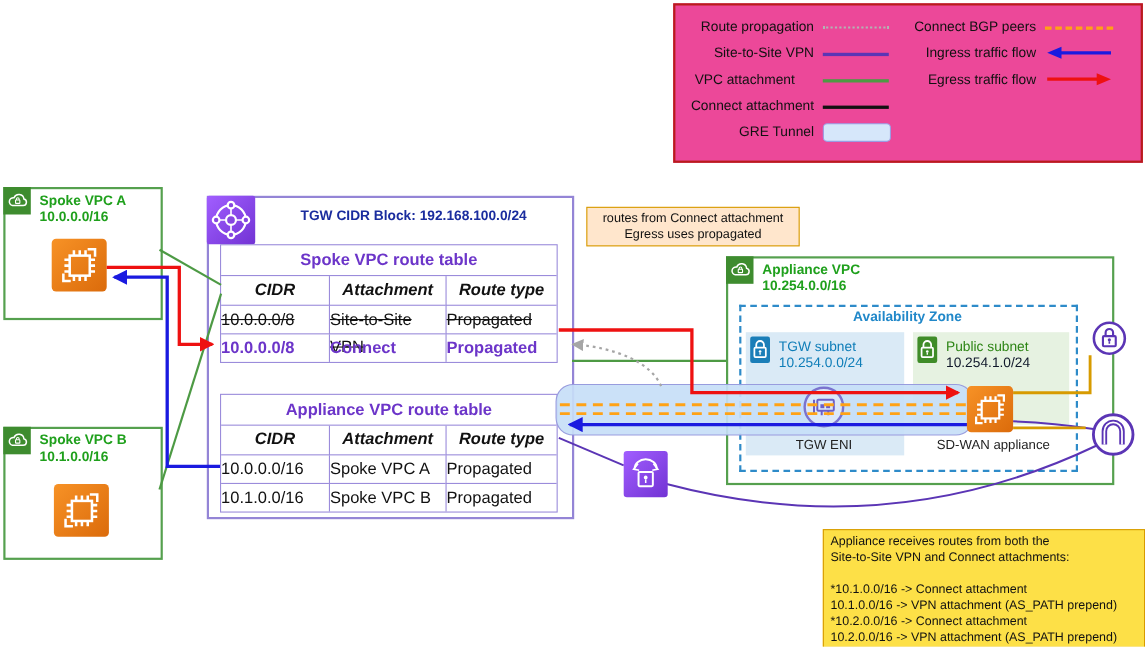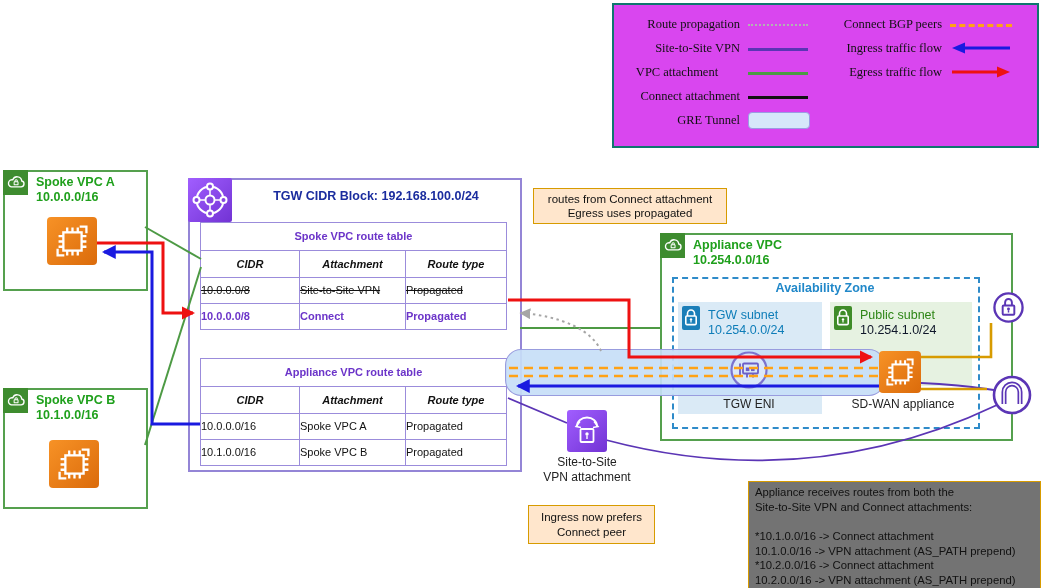--- a/index.html
+++ b/index.html
@@ -6,42 +6,42 @@
   #canvas{position:relative;width:1041px;height:588px;background:#fff;overflow:hidden;
           font-family:"Liberation Sans","DejaVu Sans",sans-serif;color:#111;}
   .abs{position:absolute;}
   
   .vpc-box{border:2px solid #55A04E;background:#fff;}
   .cloud-chip{width:25px;height:25px;background:#3E8C2F;display:flex;align-items:center;justify-content:center;}
   .vpc-label{font-size:12.5px;font-weight:bold;color:#1FA01C;line-height:15px;white-space:nowrap;}
   .tgw-box{border:2px solid #9485D6;background:#fff;}
   .tgw-title{font-size:12.5px;font-weight:bold;color:#1A2C9E;text-align:center;white-space:nowrap;}
   
-  .rt{background:#fff;border:1.5px solid #9B8CDB;font-size:11px;}
+  .rt{background:#fff;border:1.5px solid #9B8CDB;font-size:15px;}
   .rt-title{height:27px;line-height:27px;text-align:center;font-weight:bold;color:#6C35C9;border-bottom:1.5px solid #9B8CDB;}
   .rt-head,.rt-row{display:grid;grid-template-columns:98px 106px 1fr;}
   .rt-head>div{height:26px;line-height:26px;text-align:center;font-weight:bold;font-style:italic;border-bottom:1.5px solid #9B8CDB;}
   .rt-row>div{height:25px;line-height:25px;text-align:left;border-bottom:1.5px solid #9B8CDB;}
   .rt-row:last-child>div{border-bottom:none;}
   .rt-head>div+div,.rt-row>div+div{border-left:1.5px solid #9B8CDB;}
   .rt-strike>div{text-decoration:line-through;}
   .rt-hl>div{color:#6C35C9;font-weight:bold;}
   
   .az{border:2px dashed #2E8BC9;}
   .az-label{font-size:12.5px;font-weight:bold;color:#2188C9;text-align:center;}
   .subnet{border:none;}
   .subnet-label{font-size:12.5px;line-height:15px;white-space:nowrap;}
   .icon-label{font-size:12px;color:#222;text-align:center;white-space:nowrap;}
   
   .callout{background:#FFE6CC;border:1.6px solid #D79B00;font-size:11.5px;line-height:14.5px;text-align:center;
            display:flex;flex-direction:column;justify-content:center;}
-  .callout-left{background:#737373;border:1.6px solid #D79B00;font-size:11.3px;line-height:14.7px;text-align:left;padding:3px 6px;}
+  .callout-left{background:#fde047;border:1.6px solid #D79B00;font-size:11.3px;line-height:14.7px;text-align:left;padding:3px 6px;}
   .routes-line{height:14.7px;white-space:nowrap;}
   
-  .legend{border:2px solid #0f766e;background:#d946ef;font-family:Liberation Serif, serif;}
+  .legend{border:2px solid #b91c1c;background:#ec4899;}
   .lg-label{font-size:12.5px;color:#111;text-align:right;white-space:nowrap;}
   .ls{height:0;width:60px;}
   .ls-dot{border-top:2.5px dotted #B3B3B3;}
   .ls-vpn{border-top:3px solid #5B35B5;}
   .ls-green{border-top:3px solid #4D9A44;}
   .ls-black{border-top:3px solid #111;}
   .ls-orange{border-top:3px dashed #FFA216;}
   .ls-gre{width:60px;height:15px;background:#D6E7FA;border:1.5px solid #9B9BE3;border-radius:4px;}
   
   .orange-grad{background:linear-gradient(135deg,#F79226,#DB6B0B);border-radius:4px;}
@@ -251,24 +251,20 @@
   <div class="abs purple-grad" style="left:567px;top:410px;width:40px;height:42px;">
     <svg viewBox="0 0 40 42" width="40" height="42" fill="none" stroke="#fff" stroke-width="1.8">
       <path d="M10,16 A10,8.5 0 0 1 30,16"></path>
       <path d="M13,11.5 L9,16.5 L14,17.5" stroke-width="1.5"></path>
       <path d="M27,11.5 L31,16.5 L26,17.5" stroke-width="1.5"></path>
       <rect x="13.5" y="19" width="13" height="13" rx="1"></rect>
       <circle cx="20" cy="24" r="1.7" fill="#fff" stroke="none"></circle>
       <path d="M20,25.6v3.4" stroke-width="1.4"></path>
     </svg>
   </div>
-  <div class="abs icon-label" style="left:527px;top:455px;width:120px;line-height:15px;">
-    <div>Site-to-Site</div>
-    <div>VPN attachment</div>
-  </div>
 
   <div class="abs" style="left:992px;top:291px;">
     <svg width="33" height="33" viewBox="0 0 34 34">
       <circle cx="17" cy="17" r="14.5" fill="#fff" stroke="#5B35B5" stroke-width="2.4"></circle>
       <g fill="none" stroke="#5B35B5" stroke-width="2">
         <path d="M13.5,15V11.8a3.5,3.5 0 0 1 7,0V15"></path>
         <rect x="11" y="15" width="12" height="9.5" rx="1"></rect>
       </g>
       <circle cx="17" cy="18.5" r="1.5" fill="#5B35B5"></circle>
       <path d="M17,19.8v2.4" stroke="#5B35B5" stroke-width="1.5"></path>
@@ -280,24 +276,20 @@
       <path d="M13,30 V18 a8,8 0 0 1 16,0 V30" fill="none" stroke="#5B35B5" stroke-width="5"></path>
       <path d="M13,30 V18 a8,8 0 0 1 16,0 V30" fill="none" stroke="#fff" stroke-width="1.6"></path>
     </svg>
   </div>
 
   <div class="abs callout" style="left:533px;top:188px;width:192px;height:34px;">
     <div>routes from Connect attachment</div>
     <div>Egress uses propagated</div>
   </div>
 
-  <div class="abs callout" style="left:528px;top:505px;width:125px;height:37px;">
-    <div>Ingress now prefers</div>
-    <div>Connect peer</div>
-  </div>
 
   <div class="abs callout-left" style="left:748px;top:481px;width:279px;height:100px;">
     <div class="routes-line">Appliance receives routes from both the</div>
     <div class="routes-line">Site-to-Site VPN and Connect attachments:</div>
     <div class="routes-line"></div>
     <div class="routes-line">*10.1.0.0/16 -&gt; Connect attachment</div>
     <div class="routes-line">10.1.0.0/16 -&gt; VPN attachment (AS_PATH prepend)</div>
     <div class="routes-line">*10.2.0.0/16 -&gt; Connect attachment</div>
     <div class="routes-line">10.2.0.0/16 -&gt; VPN attachment (AS_PATH prepend)</div>
   </div>

